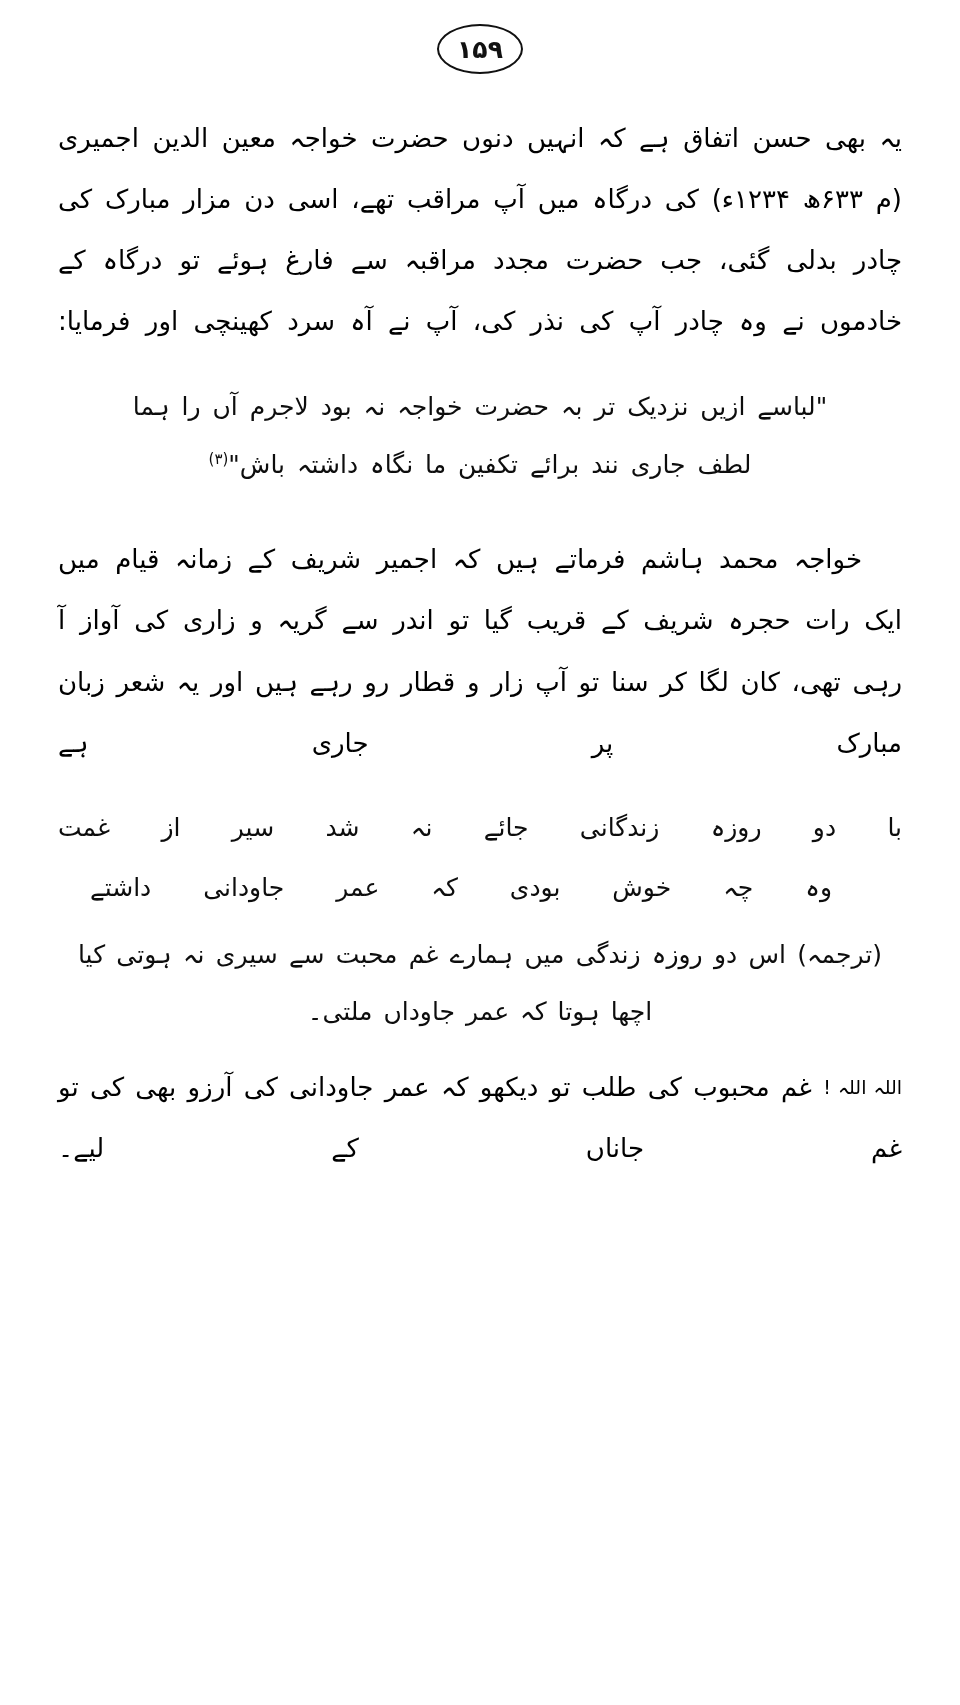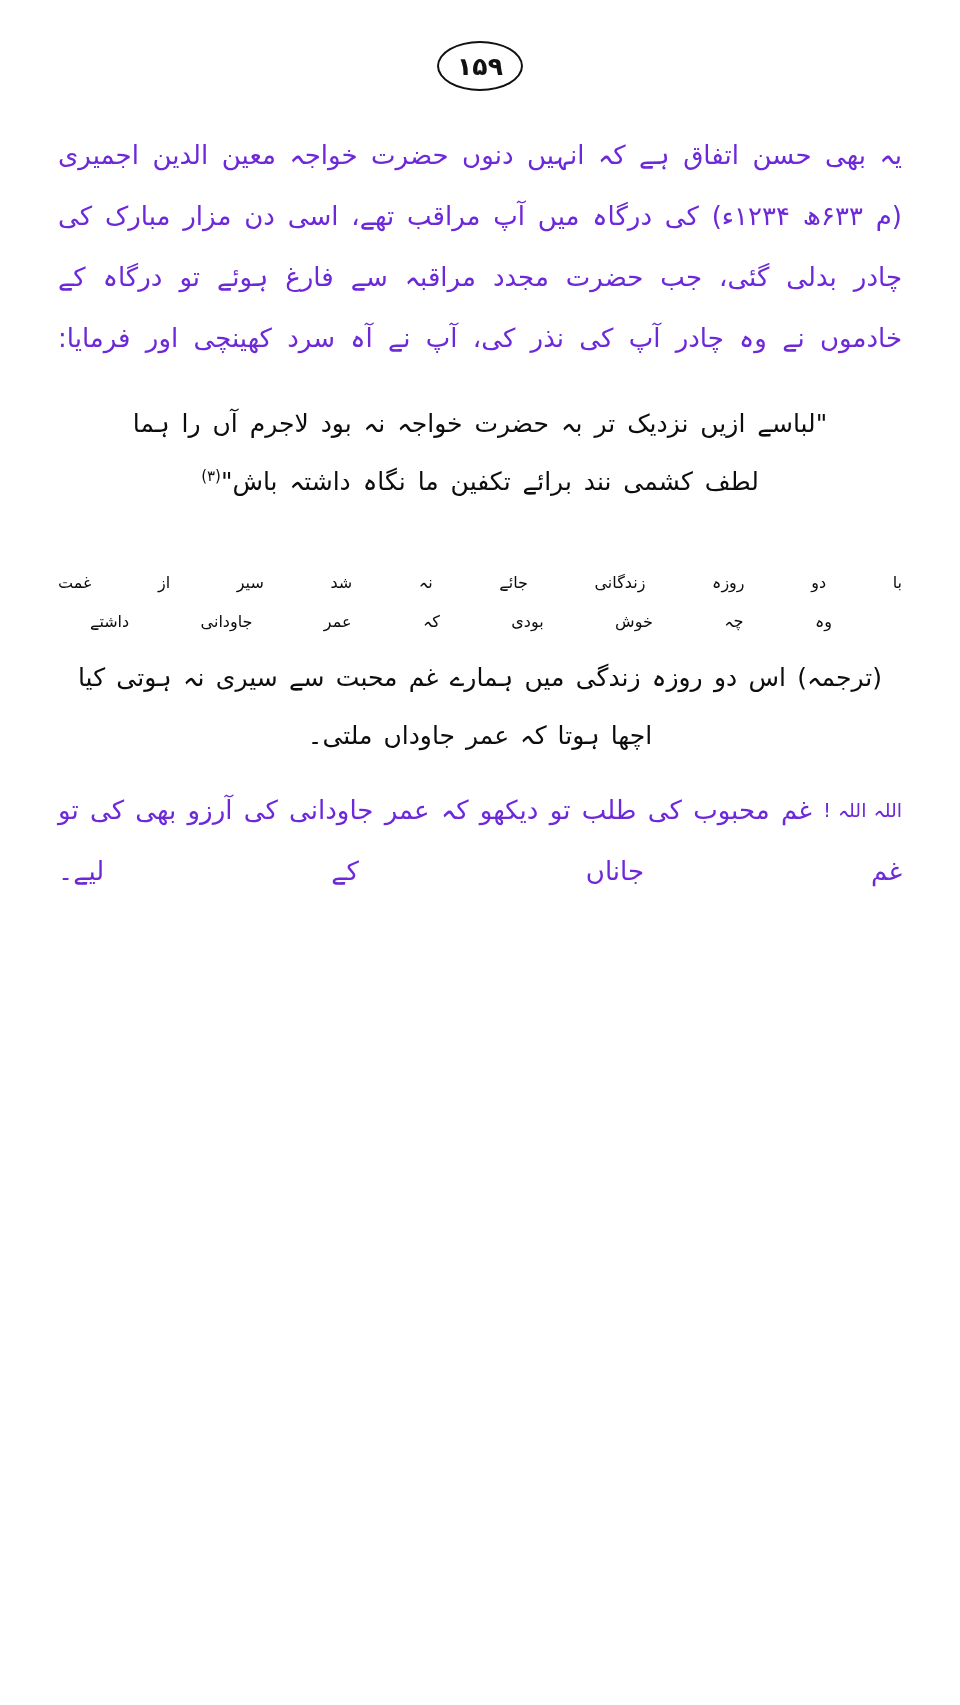--- a/index.html
+++ b/index.html
@@ -13,21 +13,21 @@
     position: relative;
     font-family: "DejaVu Sans", sans-serif;
     color: #0d0d0d;
     overflow: hidden;
   }
   .page {
     position: relative;
     width: 960px;
     height: 1453px;
     box-sizing: border-box;
-    padding: 17px 58px;
+    padding: 0 58px;
     background: #fff;
   }
   
   .page-number-wrap {
     display: flex;
     justify-content: center;
     padding-top: 24px;
     padding-bottom: 34px;
   }
   .page-number {
@@ -51,21 +51,21 @@
     text-align: justify;
     text-align-last: justify;
     unicode-bidi: embed;
   }
   .para {
     font-size: 26px;
     line-height: 2.35;
     letter-spacing: 0.2px;
     margin: 0 0 6px 0;
     text-indent: 0;
-    color: #6d28d9;
+    color: #000000;
     word-spacing: 3px;
   }
   .para.indent {
     text-indent: 40px;
   }
   .quote {
     font-size: 25px;
     line-height: 2.3;
     margin: 10px 0 8px 0;
     text-align: center;
@@ -78,21 +78,21 @@
   .trans {
     font-size: 25px;
     line-height: 2.3;
     margin: 4px 0 6px 0;
     text-align: justify;
     text-align-last: center;
     padding: 0 20px;
     word-spacing: 3px;
   }
   .verse {
-    font-size: 16px;
+    font-size: 25px;
     line-height: 2.4;
     margin: 8px 0;
     text-align: center;
     word-spacing: 16px;
   }
   .verse .line {
     display: block;
   }
   .verse .line.v2 {
     padding-right: 70px;
@@ -127,29 +127,30 @@
 
   <div class="block">
 
     <p class="para">یہ بھی حسن اتفاق ہے کہ انہیں دنوں حضرت خواجہ معین الدین اجمیری (م ۶۳۳ھ ۱۲۳۴ء) کی درگاہ میں آپ مراقب تھے، اسی دن مزار مبارک کی چادر بدلی گئی، جب حضرت مجدد مراقبہ سے فارغ ہوئے تو درگاہ کے خادموں نے وہ چادر آپ کی نذر کی، آپ نے آہ سرد کھینچی اور فرمایا:</p>
 
     <div class="spacer-sm"></div>
 
     <div class="quote">
       <span class="line">"لباسے ازیں نزدیک تر بہ حضرت خواجہ نہ بود لاجرم آں را ہما</span>
       <span class="line">
-        <span>لطف کشمی نند برائے تکفین ما نگاہ داشتہ باش"</span><span class="ref">(۳)</span>
+        <span>لطف جاری نند برائے تکفین ما نگاہ داشتہ باش"</span><span class="ref">(۳)</span>
       </span>
     </div>
 
     <div class="spacer-sm"></div>
 
 
     <div class="spacer-md"></div>
 
+    <p class="para indent">خواجہ محمد ہاشم فرماتے ہیں کہ اجمیر شریف کے زمانہ قیام میں ایک رات حجرہ شریف کے قریب گیا تو اندر سے گریہ و زاری کی آواز آ رہی تھی، کان لگا کر سنا تو آپ زار و قطار رو رہے ہیں اور یہ شعر زبان مبارک پر جاری ہے</p>
 
     <div class="spacer-sm"></div>
 
     <div class="verse">
       <span class="line v1">با دو روزہ زندگانی جائے نہ شد سیر از غمت</span>
       <span class="line v2">وہ چہ خوش بودی کہ عمر جاودانی داشتے</span>
     </div>
 
     <p class="trans">(ترجمہ) اس دو روزہ زندگی میں ہمارے غم محبت سے سیری نہ ہوتی کیا اچھا ہوتا کہ عمر جاوداں ملتی۔</p>
 

